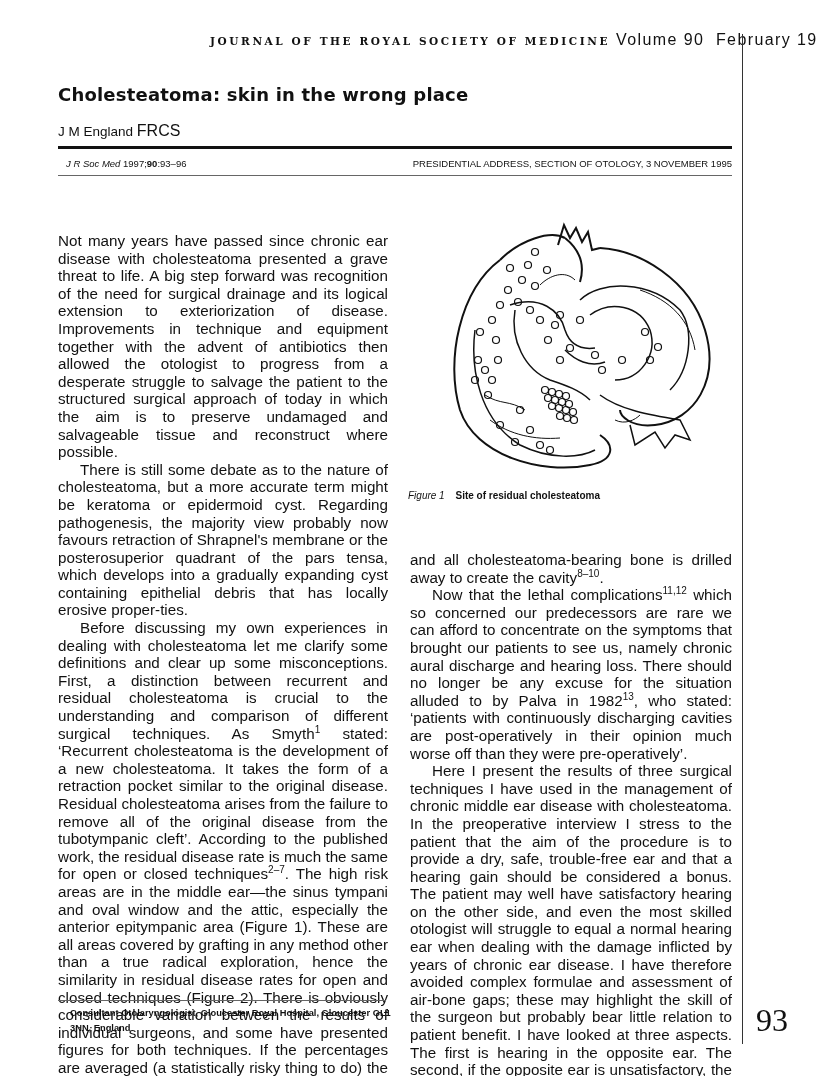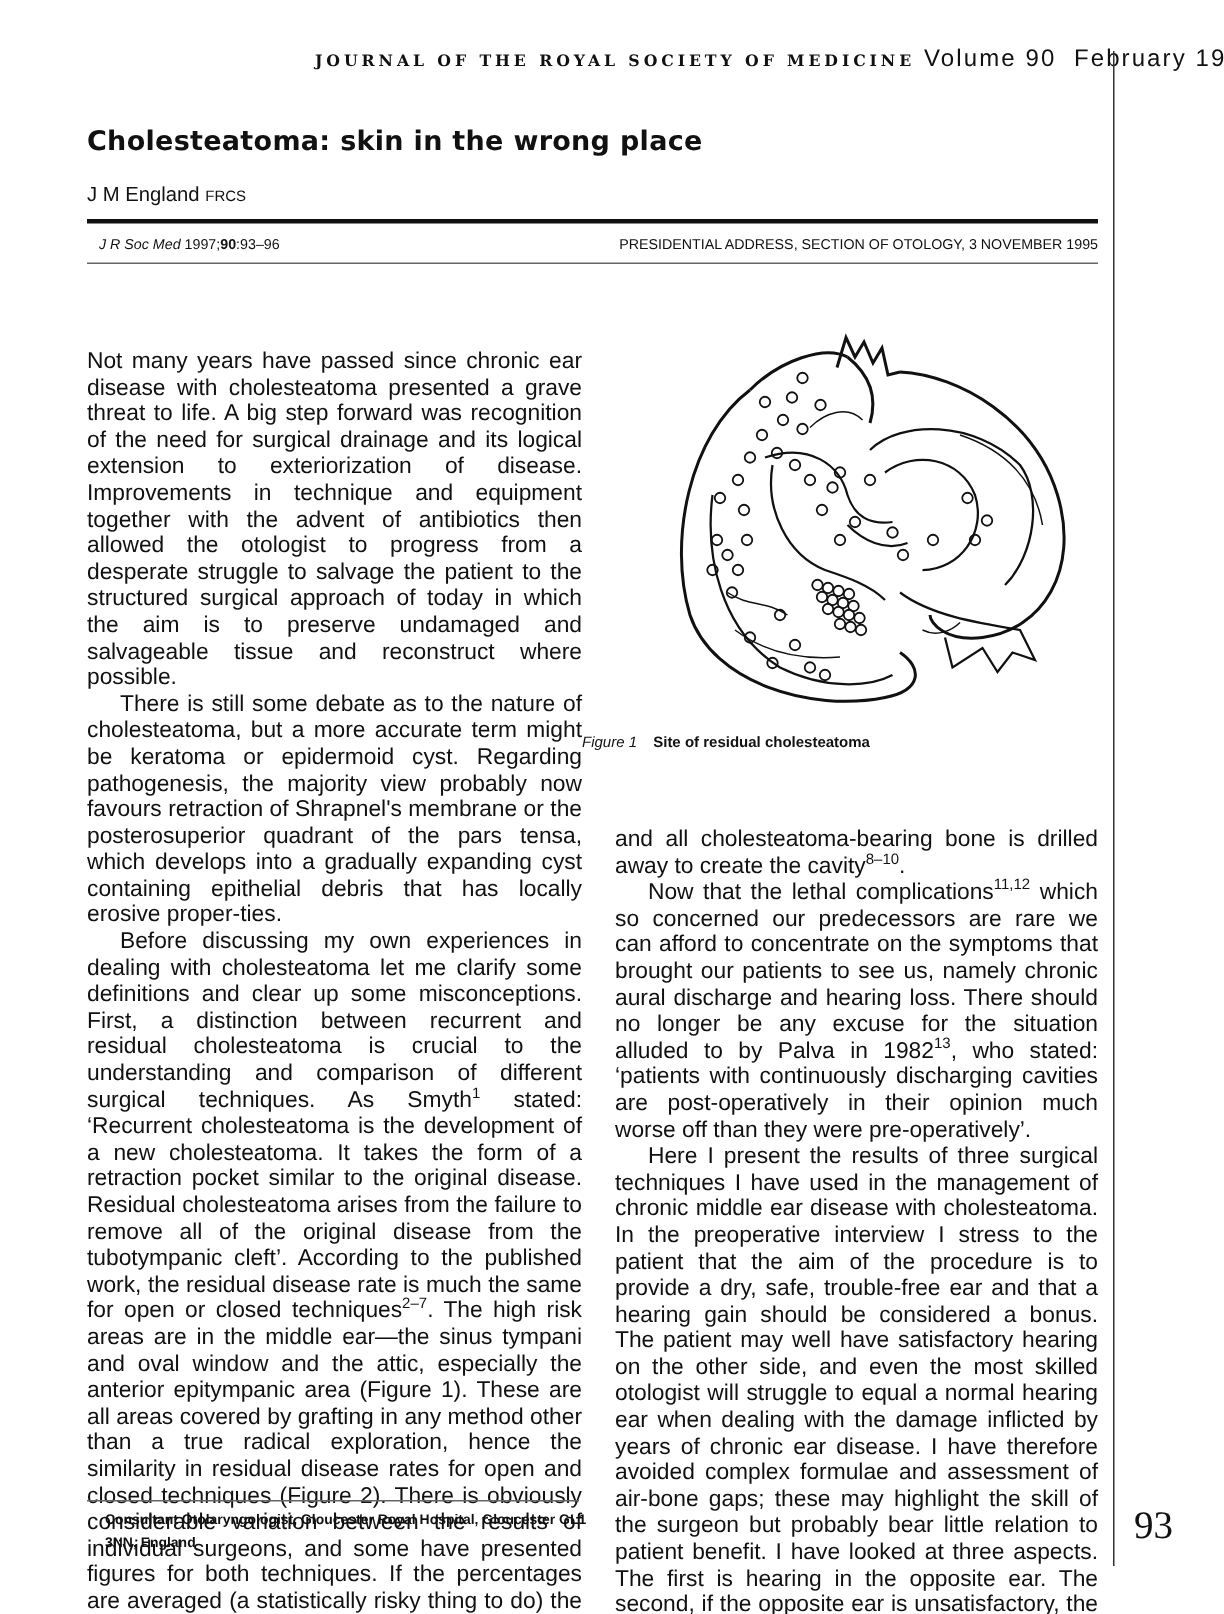--- a/index.html
+++ b/index.html
@@ -3,40 +3,40 @@
 <meta charset="utf-8">
 <style>
   html, body { margin:0; padding:0; background:#ffffff; }
   body { width:816px; height:1076px; position:relative; overflow:hidden; color:#111; }
   .abs { position:absolute; }
   .running-head { left:210px; top:31px; width:525px; font-family:"DejaVu Serif", serif; font-size:10.5px; font-weight:bold; letter-spacing:2.6px; white-space:nowrap; }
   .running-head .vol { font-family:"Liberation Sans", sans-serif; font-weight:normal; letter-spacing:1.4px; font-size:16px; margin-left:6px; }
   .vrule { left:742px; top:34px; width:1px; height:1010px; background:#333; }
   .title { left:58px; top:84px; font-family:"DejaVu Sans", sans-serif; font-weight:bold; font-size:18px; letter-spacing:0.2px; white-space:nowrap; }
   .author { left:58px; top:122px; font-family:"Liberation Sans", sans-serif; font-size:13.5px; white-space:nowrap; }
-  .author .deg { font-size:10px;text-align:center; }
+  .author .deg { font-size:16px;text-align:center; }
   .rule-thick { left:58px; top:146px; width:674px; height:3px; background:#111; }
   .rule-thin { left:58px; top:175px; width:674px; height:1px; background:#666; }
   .citation { left:66px; top:158px; font-family:"Liberation Sans", sans-serif; font-size:9.5px; white-space:nowrap; }
   .citation i { font-style:italic; }
   .citation b { font-weight:bold; }
   .section { right:84px; top:158px; font-family:"Liberation Sans", sans-serif; font-size:9.5px; white-space:nowrap; text-align:right;padding-left:12px; }
   .col { font-family:Liberation Sans, sans-serif; font-size:15.2px; line-height:17.6px; text-align:justify; }
   .col p { margin:0; }
   .col p.indent { text-indent:22px; }
   .col-left { left:58px; top:232px; width:330px; }
   .col-right { left:410px; top:551px; width:322px; }
   sup { font-size:10px; line-height:0; vertical-align:super; }
   .footnote-rule { left:58px; top:1000px; width:328px; height:1px; background:#666; }
   .footnote { left:70px; top:1006px; width:330px; font-family:"Liberation Sans", sans-serif; font-size:9.3px; font-weight:bold; line-height:15px; }
   .figure { left:440px; top:220px; width:290px; height:258px; }
-  .figcaption { left:388px; top:490px; font-family:"Liberation Sans", sans-serif; font-size:10px; white-space:nowrap; }
+  .figcaption { left:408px; top:490px; font-family:"Liberation Sans", sans-serif; font-size:10px; white-space:nowrap; }
   .figcaption .lab { font-style:italic; margin-right:8px; }
   .figcaption .txt { font-weight:bold; }
-  .page-num { left:756px; top:1002px; font-family:"Liberation Serif", serif; font-size:26px; }
+  .page-num { left:756px; top:1002px; font-family:"Liberation Serif", serif; font-size:32px; }
 </style>
 </head>
 <body>
 
 <div class="abs running-head">
   <span>JOURNAL OF THE ROYAL SOCIETY OF MEDICINE</span><span class="vol" style="white-space:pre">Volume 90  February 1997</span>
 </div>
 
 <div class="abs vrule"></div>
 

